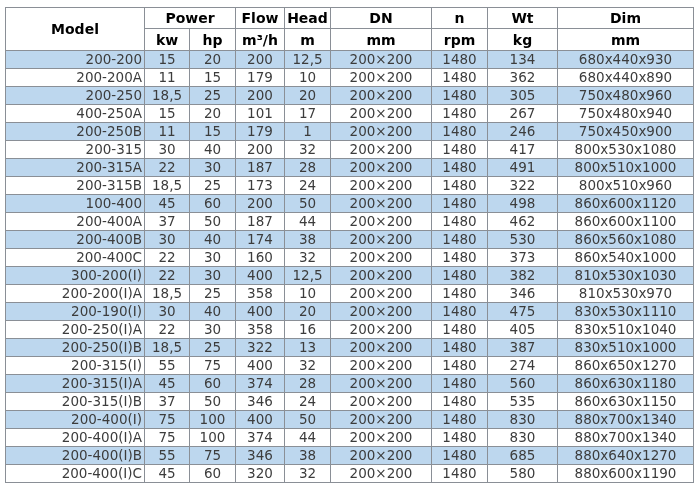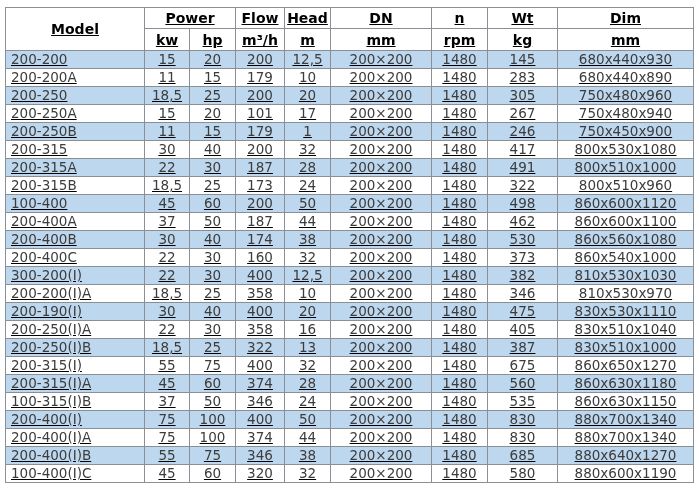--- a/index.html
+++ b/index.html
@@ -9,21 +9,20 @@
     width: 699px;
     height: 500px;
     overflow: hidden;
     font-family: "DejaVu Sans", "Liberation Sans", sans-serif;
   }
   table.spec-table {
     border-collapse: collapse;
     table-layout: fixed;
     width: 688px;
     margin: 7px 0 0 5px;
-    text-decoration: underline;
   }
   .spec-table th, .spec-table td {
     border: 1px solid #8a8f96;
     overflow: hidden;
     white-space: nowrap;
   }
   .spec-table thead th {
     background: #ffffff;
     color: #000000;
     font-weight: bold;
@@ -35,21 +34,21 @@
   .spec-table thead tr.h2 th { height: 21px; }
   .spec-table td {
     color: #3c3c3c;
     font-size: 13.5px;
     text-align: center;
     padding: 0 2px;
     height: 17px;
     line-height: 17px;
   }
   .spec-table td.model-cell {
-    text-align: left;
+    text-align: right;
     padding-left: 5px;
   }
   .spec-table tbody tr:nth-child(odd) td { background: #bdd7ee; }
   .spec-table tbody tr:nth-child(even) td { background: #ffffff; }
 </style>
 </head>
 <body>
 
 <table class="spec-table">
   <colgroup>
@@ -87,47 +86,47 @@
   </thead>
   <tbody>
       <tr>
         <td class="model-cell">200-200</td>
         <td>15</td>
         <td>20</td>
         <td>200</td>
         <td>12,5</td>
         <td>200×200</td>
         <td>1480</td>
-        <td>145</td>
+        <td>134</td>
         <td>680x440x930</td>
       </tr>
       <tr>
         <td class="model-cell">200-200A</td>
         <td>11</td>
         <td>15</td>
         <td>179</td>
         <td>10</td>
         <td>200×200</td>
         <td>1480</td>
-        <td>283</td>
+        <td>362</td>
         <td>680x440x890</td>
       </tr>
       <tr>
         <td class="model-cell">200-250</td>
         <td>18,5</td>
         <td>25</td>
         <td>200</td>
         <td>20</td>
         <td>200×200</td>
         <td>1480</td>
         <td>305</td>
         <td>750x480x960</td>
       </tr>
       <tr>
-        <td class="model-cell">200-250A</td>
+        <td class="model-cell">400-250A</td>
         <td>15</td>
         <td>20</td>
         <td>101</td>
         <td>17</td>
         <td>200×200</td>
         <td>1480</td>
         <td>267</td>
         <td>750x480x940</td>
       </tr>
       <tr>
@@ -274,36 +273,36 @@
         <td>830x510x1000</td>
       </tr>
       <tr>
         <td class="model-cell">200-315(I)</td>
         <td>55</td>
         <td>75</td>
         <td>400</td>
         <td>32</td>
         <td>200×200</td>
         <td>1480</td>
-        <td>675</td>
+        <td>274</td>
         <td>860x650x1270</td>
       </tr>
       <tr>
         <td class="model-cell">200-315(I)A</td>
         <td>45</td>
         <td>60</td>
         <td>374</td>
         <td>28</td>
         <td>200×200</td>
         <td>1480</td>
         <td>560</td>
         <td>860x630x1180</td>
       </tr>
       <tr>
-        <td class="model-cell">100-315(I)B</td>
+        <td class="model-cell">200-315(I)B</td>
         <td>37</td>
         <td>50</td>
         <td>346</td>
         <td>24</td>
         <td>200×200</td>
         <td>1480</td>
         <td>535</td>
         <td>860x630x1150</td>
       </tr>
       <tr>
@@ -333,21 +332,21 @@
         <td>55</td>
         <td>75</td>
         <td>346</td>
         <td>38</td>
         <td>200×200</td>
         <td>1480</td>
         <td>685</td>
         <td>880x640x1270</td>
       </tr>
       <tr>
-        <td class="model-cell">100-400(I)C</td>
+        <td class="model-cell">200-400(I)C</td>
         <td>45</td>
         <td>60</td>
         <td>320</td>
         <td>32</td>
         <td>200×200</td>
         <td>1480</td>
         <td>580</td>
         <td>880x600x1190</td>
       </tr>
     </tbody>

